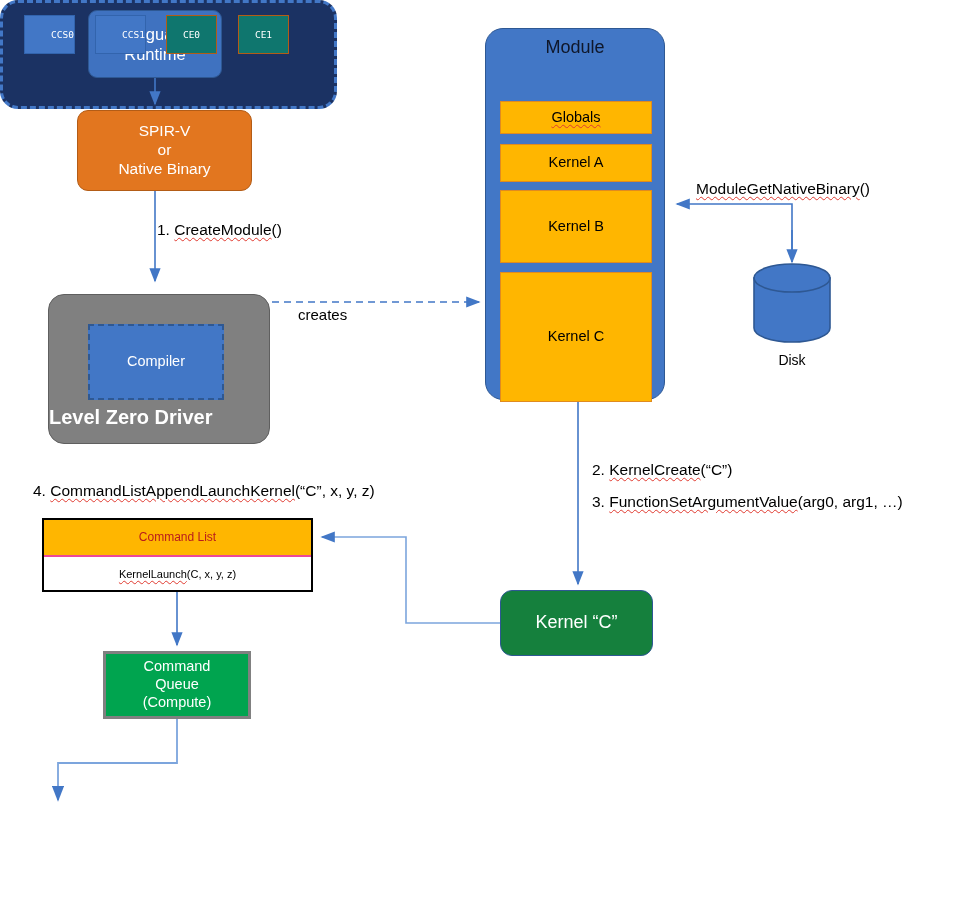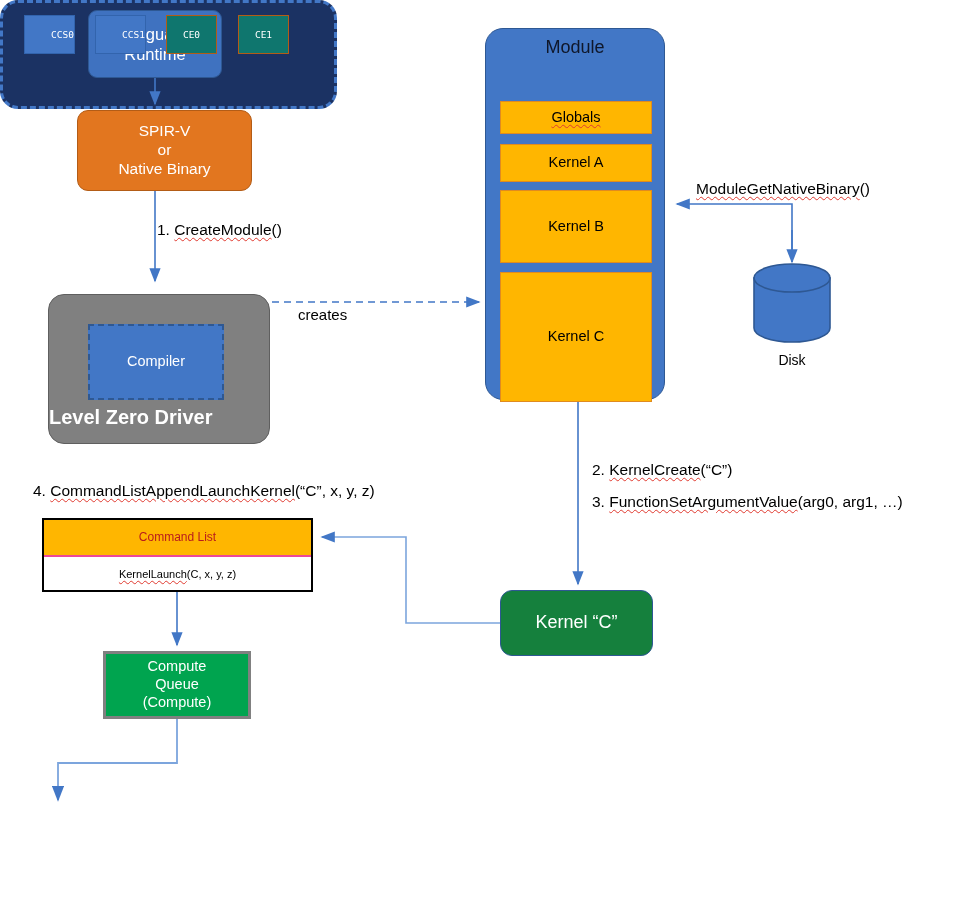--- a/index.html
+++ b/index.html
@@ -316,21 +316,21 @@
       <span>Command List</span>
     </div>
     <div id="command-list-entry">
       <span class="squiggle">KernelLaunch</span>
         <span> (C, x, y, z)</span>
     </div>
   </div>
 
   <div class="node" id="command-queue">
     <div>
-      <span>Compute</span><br>
+      <span>Command</span><br>
       <span>Queue</span><br>
       <span>(Compute)</span>
     </div>
   </div>
 
   <div class="node" id="kernel-c-node">
     <span>Kernel “C”</span>
   </div>
 
   <div id="device">

